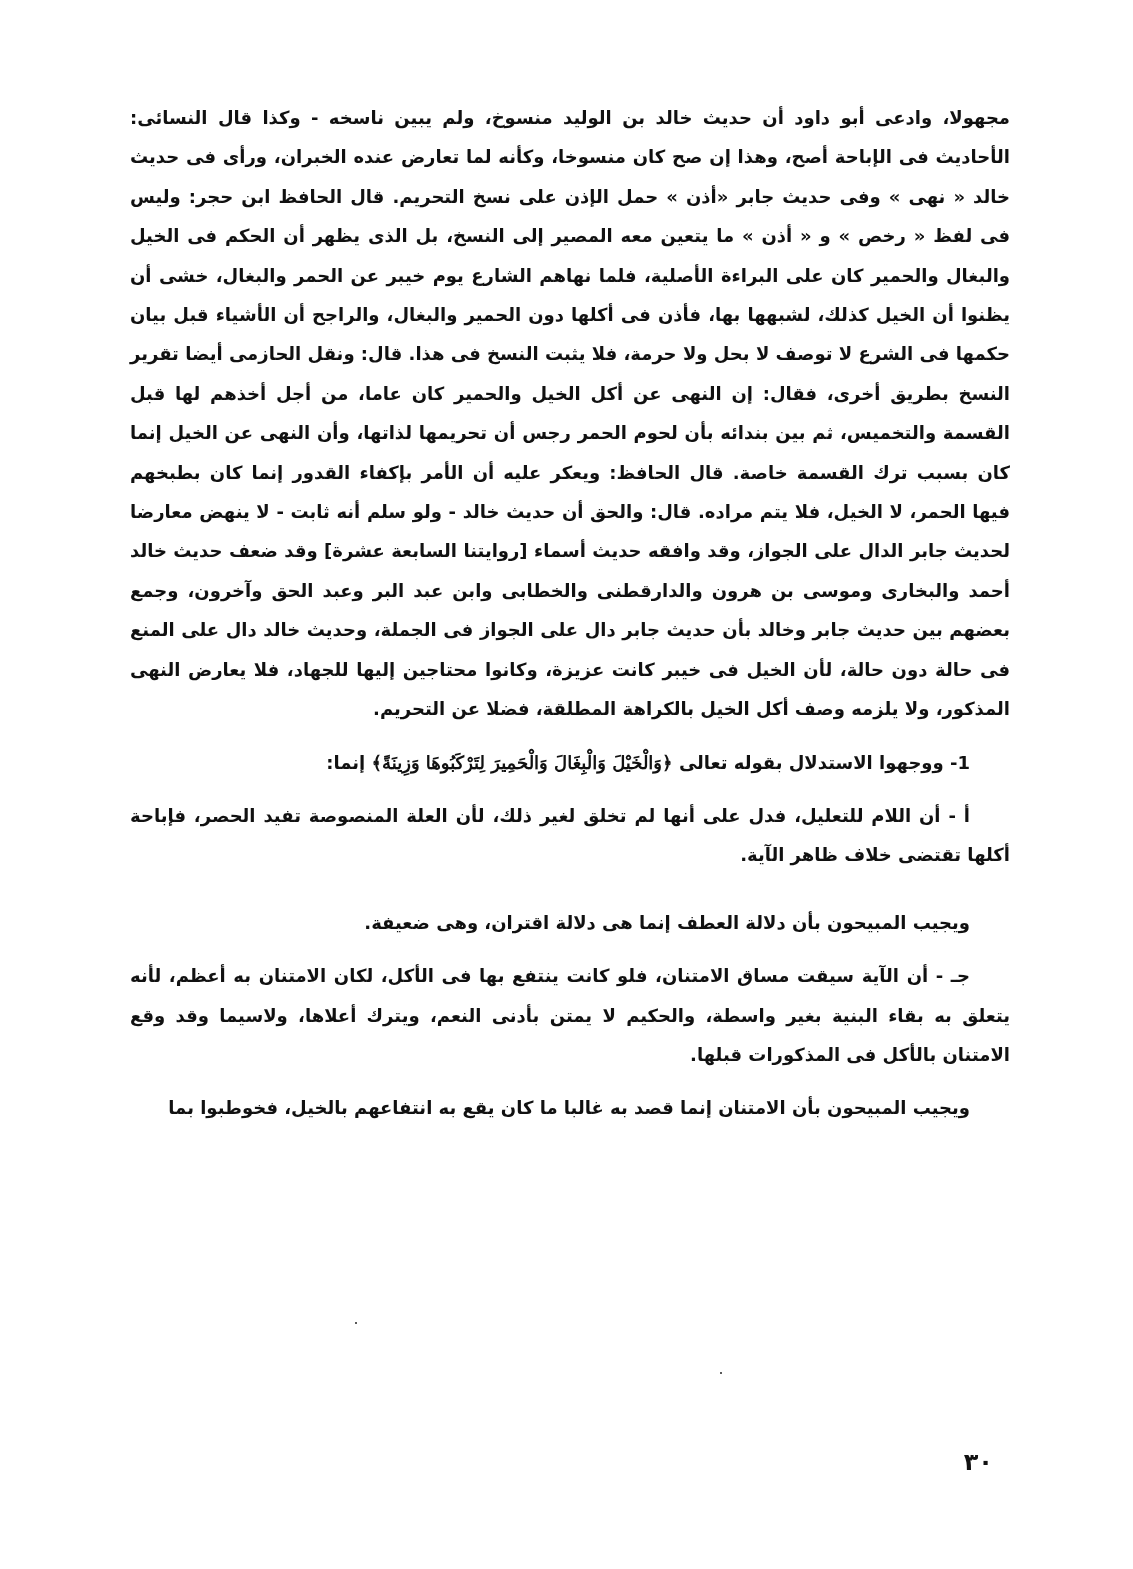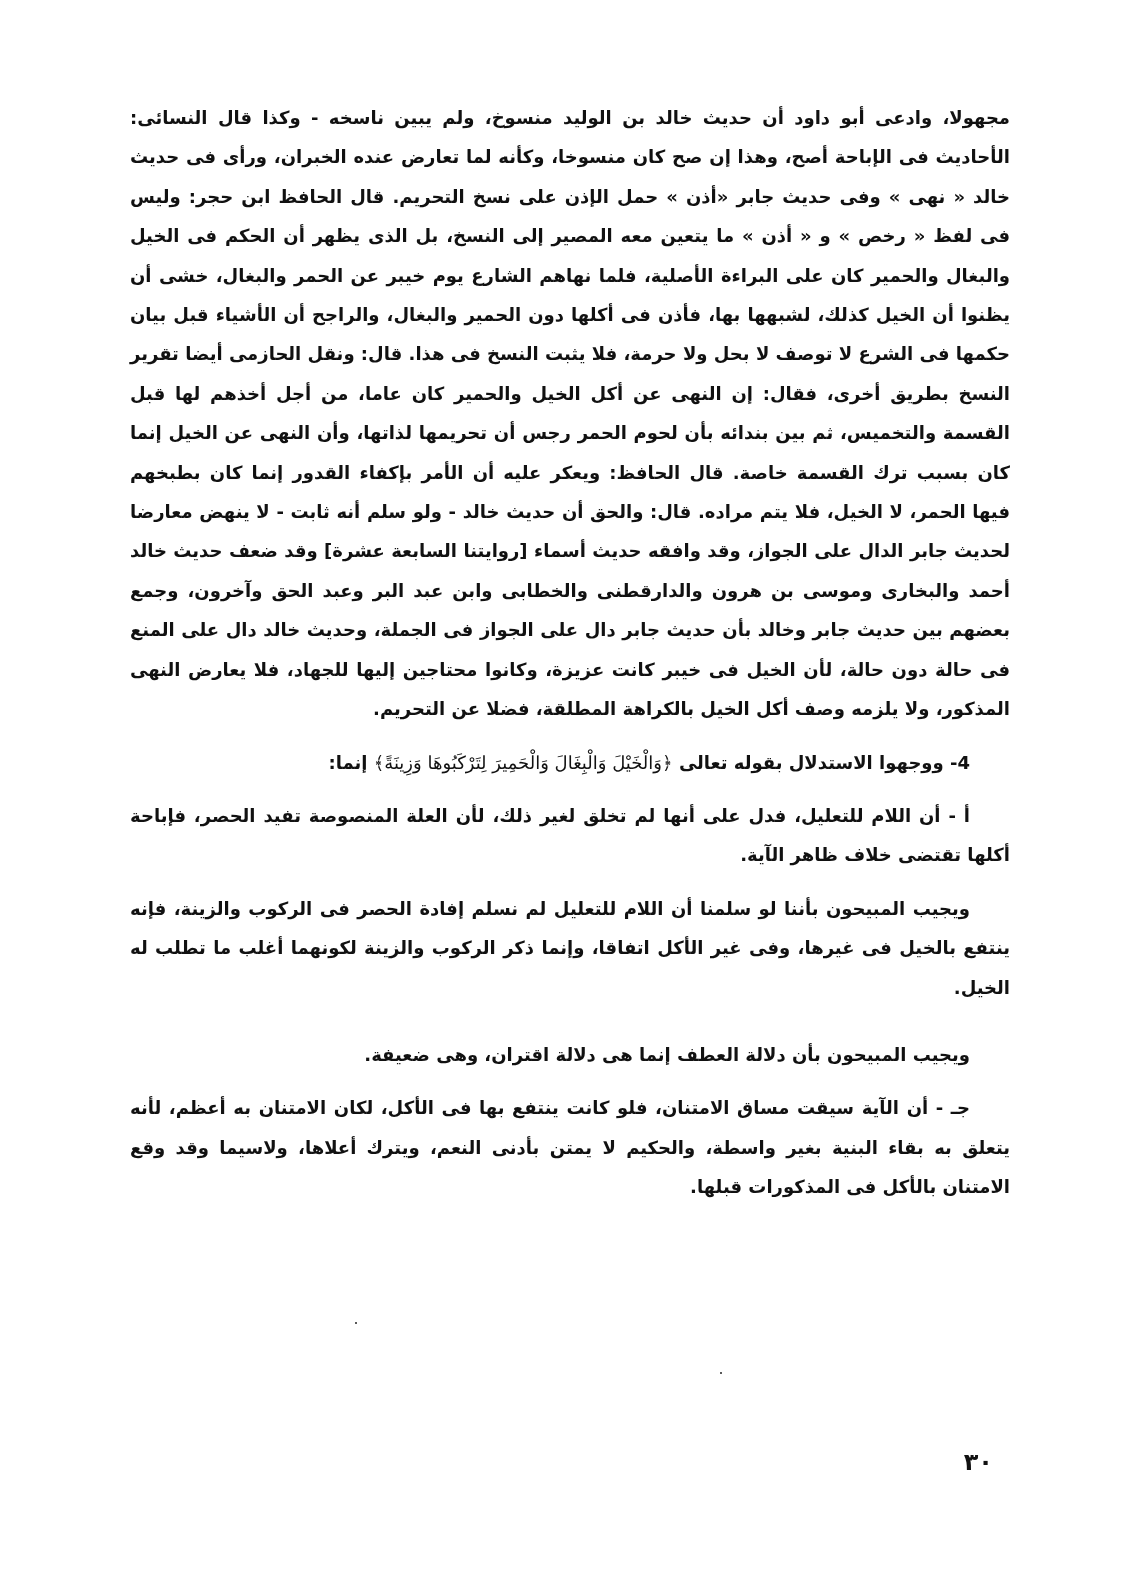--- a/index.html
+++ b/index.html
@@ -35,21 +35,21 @@
       text-indent: 40px;
     }
     .para.gap {
       margin-top: 14px;
     }
     .para.gap-sm {
       margin-top: 28px;
     }
     .quran {
       font-family: "DejaVu Serif", serif;
-      font-weight: normal;
+      font-weight: bold;
     }
     .page-number {
       position: absolute;
       top: 1448px;
       right: 140px;
       font-size: 24px;
       font-weight: bold;
       direction: rtl;
       font-family: "DejaVu Sans", sans-serif;
       margin-left: 40px;
@@ -61,29 +61,29 @@
       background: #222;
       border-radius: 1px;
     }
   </style>
 </head>
 <body>
 
 <div class="page">
   <p class="para">مجهولا، وادعى أبو داود أن حديث خالد بن الوليد منسوخ، ولم يبين ناسخه - وكذا قال النسائى: الأحاديث فى الإباحة أصح، وهذا إن صح كان منسوخا، وكأنه لما تعارض عنده الخبران، ورأى فى حديث خالد « نهى » وفى حديث جابر «أذن » حمل الإذن على نسخ التحريم. قال الحافظ ابن حجر: وليس فى لفظ « رخص » و « أذن » ما يتعين معه المصير إلى النسخ، بل الذى يظهر أن الحكم فى الخيل والبغال والحمير كان على البراءة الأصلية، فلما نهاهم الشارع يوم خيبر عن الحمر والبغال، خشى أن يظنوا أن الخيل كذلك، لشبهها بها، فأذن فى أكلها دون الحمير والبغال، والراجح أن الأشياء قبل بيان حكمها فى الشرع لا توصف لا بحل ولا حرمة، فلا يثبت النسخ فى هذا. قال: ونقل الحازمى أيضا تقرير النسخ بطريق أخرى، فقال: إن النهى عن أكل الخيل والحمير كان عاما، من أجل أخذهم لها قبل القسمة والتخميس، ثم بين بندائه بأن لحوم الحمر رجس أن تحريمها لذاتها، وأن النهى عن الخيل إنما كان بسبب ترك القسمة خاصة. قال الحافظ: ويعكر عليه أن الأمر بإكفاء القدور إنما كان بطبخهم فيها الحمر، لا الخيل، فلا يتم مراده. قال: والحق أن حديث خالد - ولو سلم أنه ثابت - لا ينهض معارضا لحديث جابر الدال على الجواز، وقد وافقه حديث أسماء [روايتنا السابعة عشرة] وقد ضعف حديث خالد أحمد والبخارى وموسى بن هرون والدارقطنى والخطابى وابن عبد البر وعبد الحق وآخرون، وجمع بعضهم بين حديث جابر وخالد بأن حديث جابر دال على الجواز فى الجملة، وحديث خالد دال على المنع فى حالة دون حالة، لأن الخيل فى خيبر كانت عزيزة، وكانوا محتاجين إليها للجهاد، فلا يعارض النهى المذكور، ولا يلزمه وصف أكل الخيل بالكراهة المطلقة، فضلا عن التحريم.</p>
 
-  <p class="para indent gap"><span>4-   ووجهوا الاستدلال بقوله تعالى </span><span class="quran">﴿وَالْخَيْلَ وَالْبِغَالَ وَالْحَمِيرَ لِتَرْكَبُوهَا وَزِينَةً﴾</span><span> إنما:</span></p>
+  <p class="para indent gap"><span>1-   ووجهوا الاستدلال بقوله تعالى </span><span class="quran">﴿وَالْخَيْلَ وَالْبِغَالَ وَالْحَمِيرَ لِتَرْكَبُوهَا وَزِينَةً﴾</span><span> إنما:</span></p>
 
   <p class="para indent gap">أ - أن اللام للتعليل، فدل على أنها لم تخلق لغير ذلك، لأن العلة المنصوصة تفيد الحصر، فإباحة أكلها تقتضى خلاف ظاهر الآية.</p>
 
-  <p class="para indent gap">ويجيب المبيحون بأننا لو سلمنا أن اللام للتعليل لم نسلم إفادة الحصر فى الركوب والزينة، فإنه ينتفع بالخيل فى غيرها، وفى غير الأكل اتفاقا، وإنما ذكر الركوب والزينة لكونهما أغلب ما تطلب له الخيل.</p>
 
 
   <p class="para indent gap-sm">ويجيب المبيحون بأن دلالة العطف إنما هى دلالة اقتران، وهى ضعيفة.</p>
 
   <p class="para indent gap">جـ - أن الآية سيقت مساق الامتنان، فلو كانت ينتفع بها فى الأكل، لكان الامتنان به أعظم، لأنه يتعلق به بقاء البنية بغير واسطة، والحكيم لا يمتن بأدنى النعم، ويترك أعلاها، ولاسيما وقد وقع الامتنان بالأكل فى المذكورات قبلها.</p>
 
+  <p class="para indent gap">ويجيب المبيحون بأن الامتنان إنما قصد به غالبا ما كان يقع به انتفاعهم بالخيل، فخوطبوا بما</p>
 </div>
 
 <div class="page-number">٣٠</div>
 
 <span class="speck" style="left:355px; top:1322px;"></span>
 <span class="speck" style="left:720px; top:1372px;"></span>
 
 </body></html>

